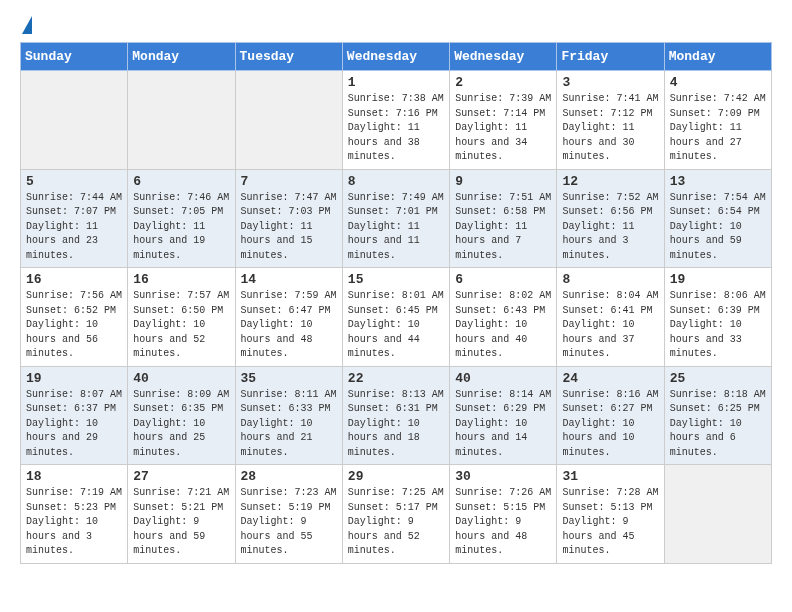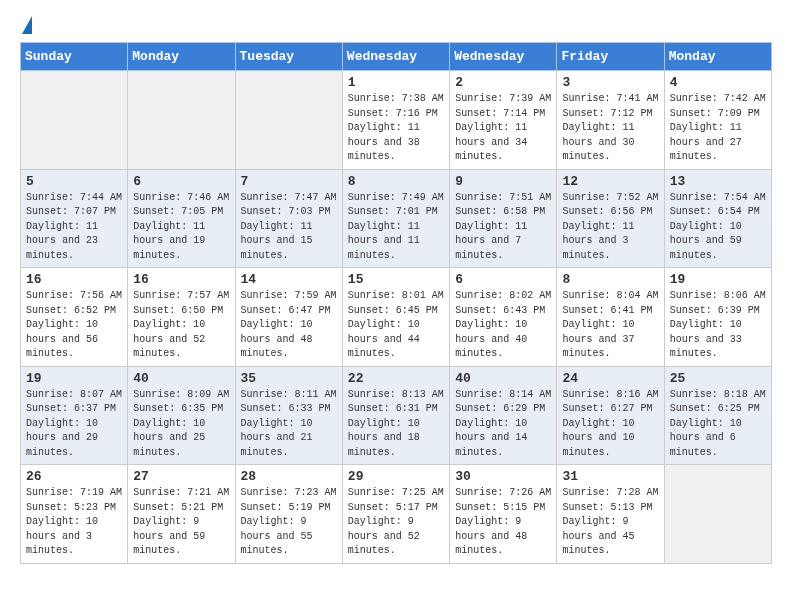--- a/index.html
+++ b/index.html
@@ -233,21 +233,21 @@
             <span class="day-number">24</span>
             <div class="day-info">Sunrise: 8:16 AM<br>Sunset: 6:27 PM<br>Daylight: 10 hours and 10 minutes.</div>
           </td>
           <td>
             <span class="day-number">25</span>
             <div class="day-info">Sunrise: 8:18 AM<br>Sunset: 6:25 PM<br>Daylight: 10 hours and 6 minutes.</div>
           </td>
         </tr>
         <tr>
           <td>
-            <span class="day-number">26</span>
+            <span class="day-number">18</span>
             <div class="day-info">Sunrise: 7:19 AM<br>Sunset: 5:23 PM<br>Daylight: 10 hours and 3 minutes.</div>
           </td>
           <td>
             <span class="day-number">27</span>
             <div class="day-info">Sunrise: 7:21 AM<br>Sunset: 5:21 PM<br>Daylight: 9 hours and 59 minutes.</div>
           </td>
           <td>
             <span class="day-number">28</span>
             <div class="day-info">Sunrise: 7:23 AM<br>Sunset: 5:19 PM<br>Daylight: 9 hours and 55 minutes.</div>
           </td>

